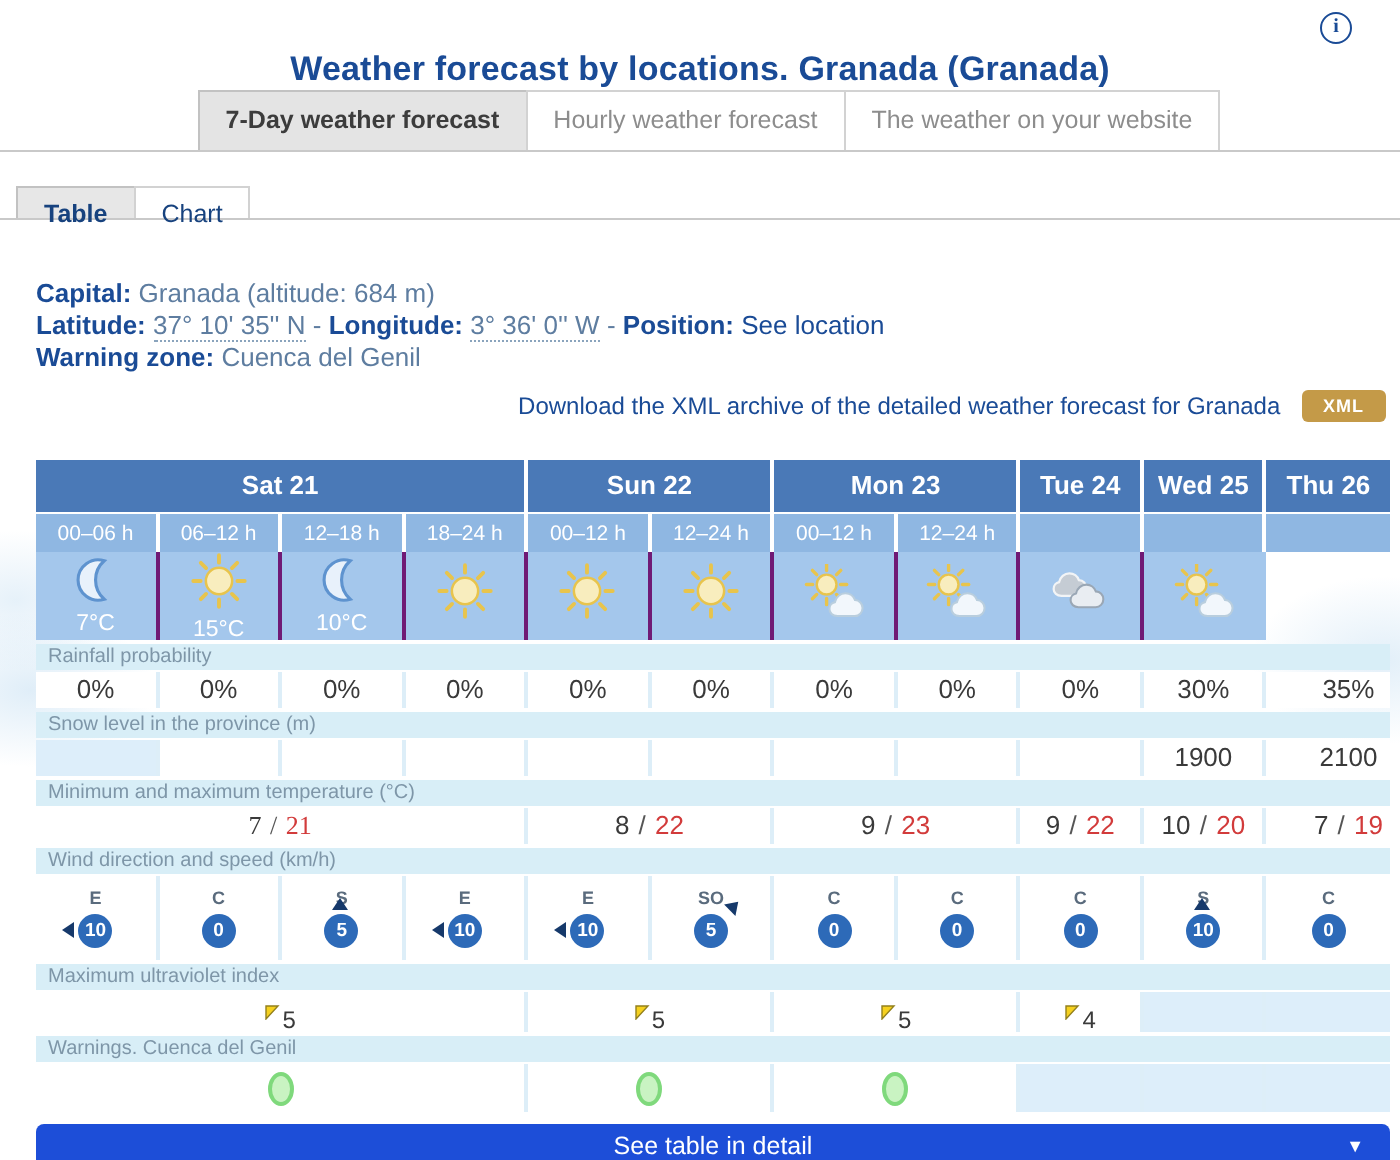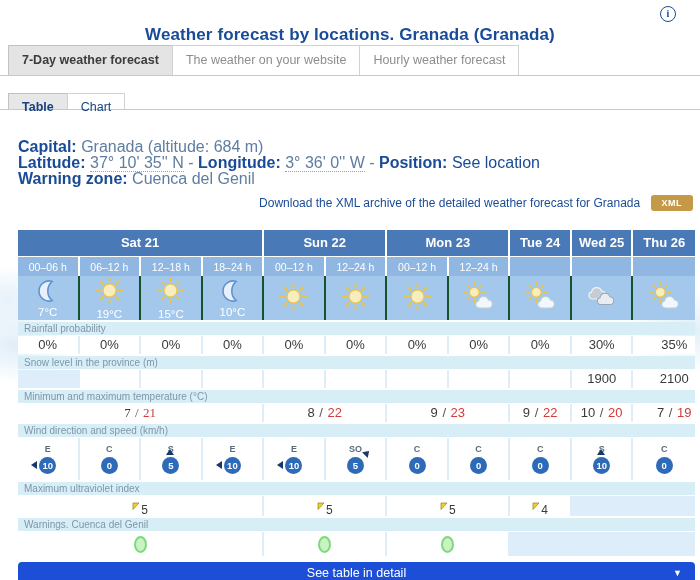--- a/index.html
+++ b/index.html
@@ -22,33 +22,33 @@
   }
   .info-icon {
     position: absolute; right: 24px; top: 6px;
     width: 16px; height: 16px; border-radius: 50%;
     border: 1.6px solid #1a4b96; color: #1a4b96;
     font-size: 10px; font-weight: bold; text-align: center; line-height: 13px;
     font-family: "Liberation Serif", serif; cursor: pointer;
   }
   
   .tabbar { display: flex; align-items: flex-end; border-bottom: 1px solid #c9c9c9; padding-left: 8px; margin-top: 5px; }
-  .tabbar.main { height: 31px; }
+  .tabbar.main { height: 31px; justify-content: center; }
   .tabbar.view { height: 29px; }
   .tab {
     padding: 0 13px; line-height: 29px; height: 30px;
     font-size: 12.5px; color: #8d8d8d; background: #fff;
     border: 1px solid #d2d2d2; border-bottom: none; margin-right: -1px;
     cursor: pointer; white-space: nowrap;
   }
   .tabbar.view .tab { height: 16px; line-height: 27px; color: #17427e; }
   .tab.active { background: #e4e4e4; font-weight: bold; color: #3c3c3c; border-color: #c2c2c2; }
   .tabbar.view .tab.active { color: #17427e; background: #e7e7e7; }
   
-  .location { margin: 29px 0 0 18px; font-size: 16px; line-height: 16px; color: #5e7da0; }
+  .location { margin: 29px 0 0 18px; font-size: 13px; line-height: 16px; color: #5e7da0; }
   .location b { color: #1a4b96; }
   .dotted { border-bottom: 1px dotted #8aa4bd; cursor: help; }
   .loc-link { color: #1a4b96; cursor: pointer; }
   .download-line { margin: 8px 7px 19px 0; text-align: right; font-size: 12px; color: #1a4b96; }
   .download-link { cursor: pointer; }
   .xml-badge {
     display: inline-block; background: #c49a48; color: #fff;
     font-size: 9px; font-weight: bold; letter-spacing: .5px;
     padding: 3px 11px; border-radius: 3px; margin-left: 7px;
     vertical-align: 1px; cursor: pointer;
@@ -57,21 +57,21 @@
   .ftable { margin: 2px 5px 0 18px; width: 677px; }
   .row { display: grid; grid-template-columns: repeat(11, 1fr); }
   .row > div { position: relative; text-align: center; overflow: hidden; }
   
   .row.days > div { background: #4a79b7; color: #fff; font-weight: bold; font-size: 13px; line-height: 26px; height: 26px; border-right: 2px solid #fff; }
   .row.days > div:last-child { border-right: none; }
   
   .row.hours > div { background: #8fb7e2; color: #fff; font-size: 10.5px; line-height: 20px; height: 20px; border-right: 2px solid #fff; border-top: 1px solid #fff; }
   .row.hours > div:last-child { border-right: none; }
   
-  .row.sky > div { background: #a4c7ec; height: 44px; border-right: 2px solid #14532d; display: flex; flex-direction: column; align-items: center; justify-content: center; }
+  .row.sky > div { background: #a4c7ec; height: 44px; border-right: 2px solid #701a75; display: flex; flex-direction: column; align-items: center; justify-content: center; }
   .row.sky > div:last-child { border-right: none; }
   .sky-temp { color: #fff; font-size: 11.5px; line-height: 12px; margin-top: -1px; }
   
   .row-label { background: #d8eef7; color: #7e96a8; font-size: 10px; line-height: 13px; height: 13px; padding-left: 6px; margin: 2px 0 1px; }
   
   .row.vals > div { background: #fff; color: #3a3a3a; font-size: 13px; line-height: 18px; height: 18px; border-right: 2px solid #ddeef8; }
   .row.vals > div:last-child { border-right: none; padding-left: 20px; }
   .row.vals > div.tinted, .cell-empty { background: #ddeefa !important; }
   .minmax .max { color: #d23b3b; }
   .minmax .sep { color: #555; padding: 0 1px; }
@@ -104,22 +104,22 @@
 </head>
 <body>
 
 <div class="header">
   <div class="page-title">Weather forecast by locations. Granada (Granada)</div>
   <div class="info-icon">i</div>
 </div>
 
 <div class="tabbar main">
     <div class="tab active">7-Day weather forecast</div>
+    <div class="tab">Hourly weather forecast</div>
     <div class="tab">The weather on your website</div>
-    <div class="tab">Hourly weather forecast</div>
   </div>
 <div class="tabbar view">
     <div class="tab active">Table</div>
     <div class="tab">Chart</div>
   </div>
 
 <div class="location">
   <div>
     <b>Capital:</b>
     <span>Granada (altitude: 684 m)</span>
@@ -166,34 +166,20 @@
       <div></div>
       <div></div>
       <div></div>
     </div>
     <div class="row sky">
       <div>
         <span><svg width="22" height="24" viewBox="0 0 24 26">
             <path d="M16.5 2.5 A11 11 0 1 0 16.5 23.5 A14 14 0 0 1 16.5 2.5 Z" fill="#e8f1fb" stroke="#5e93cf" stroke-width="1.7"></path>
           </svg></span>
         <span class="sky-temp">7°C</span>
-      </div>
-      <div>
-        <span><svg width="29" height="29" viewBox="0 0 30 30">
-            <line x1="24.5" y1="15.0" x2="28.3" y2="15.0" stroke="#e8c44c" stroke-width="2" stroke-linecap="round"></line>
-            <line x1="21.7" y1="21.7" x2="24.4" y2="24.4" stroke="#e8c44c" stroke-width="2" stroke-linecap="round"></line>
-            <line x1="15.0" y1="24.5" x2="15.0" y2="28.3" stroke="#e8c44c" stroke-width="2" stroke-linecap="round"></line>
-            <line x1="8.3" y1="21.7" x2="5.6" y2="24.4" stroke="#e8c44c" stroke-width="2" stroke-linecap="round"></line>
-            <line x1="5.5" y1="15.0" x2="1.7" y2="15.0" stroke="#e8c44c" stroke-width="2" stroke-linecap="round"></line>
-            <line x1="8.3" y1="8.3" x2="5.6" y2="5.6" stroke="#e8c44c" stroke-width="2" stroke-linecap="round"></line>
-            <line x1="15.0" y1="5.5" x2="15.0" y2="1.7" stroke="#e8c44c" stroke-width="2" stroke-linecap="round"></line>
-            <line x1="21.7" y1="8.3" x2="24.4" y2="5.6" stroke="#e8c44c" stroke-width="2" stroke-linecap="round"></line>
-            <circle cx="15" cy="15" r="6.8" fill="#f8edbe" stroke="#e8c44c" stroke-width="1.3"></circle>
-          </svg></span>
-        <span class="sky-temp">19°C</span>
       </div>
       <div>
         <span><svg width="29" height="29" viewBox="0 0 30 30">
             <line x1="24.5" y1="15.0" x2="28.3" y2="15.0" stroke="#e8c44c" stroke-width="2" stroke-linecap="round"></line>
             <line x1="21.7" y1="21.7" x2="24.4" y2="24.4" stroke="#e8c44c" stroke-width="2" stroke-linecap="round"></line>
             <line x1="15.0" y1="24.5" x2="15.0" y2="28.3" stroke="#e8c44c" stroke-width="2" stroke-linecap="round"></line>
             <line x1="8.3" y1="21.7" x2="5.6" y2="24.4" stroke="#e8c44c" stroke-width="2" stroke-linecap="round"></line>
             <line x1="5.5" y1="15.0" x2="1.7" y2="15.0" stroke="#e8c44c" stroke-width="2" stroke-linecap="round"></line>
             <line x1="8.3" y1="8.3" x2="5.6" y2="5.6" stroke="#e8c44c" stroke-width="2" stroke-linecap="round"></line>
             <line x1="15.0" y1="5.5" x2="15.0" y2="1.7" stroke="#e8c44c" stroke-width="2" stroke-linecap="round"></line>

